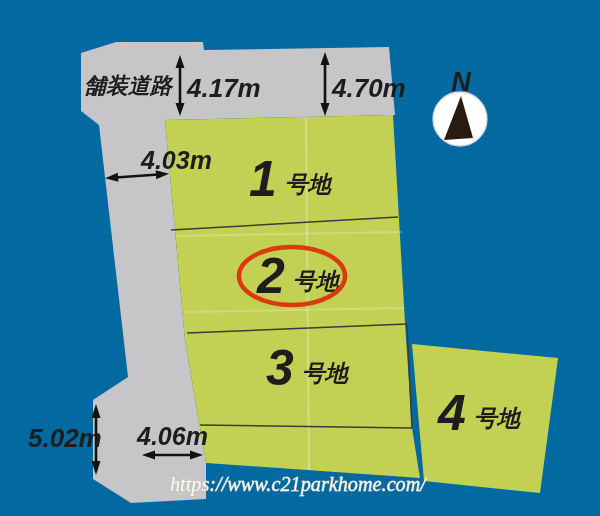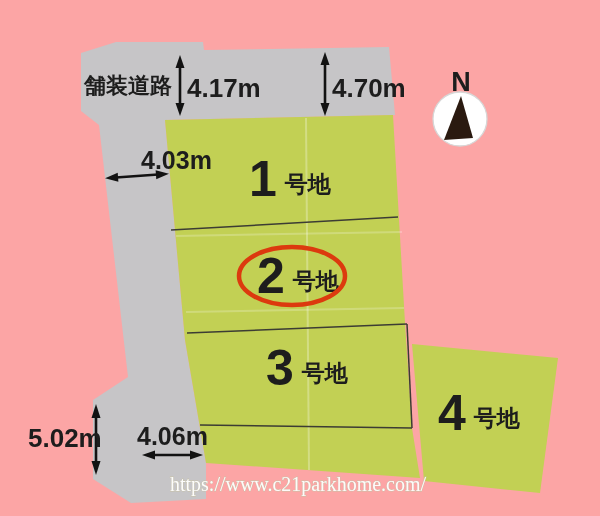--- a/index.html
+++ b/index.html
@@ -1,16 +1,16 @@
 <!DOCTYPE html>
 <html><head>
 <meta charset="utf-8">
 <style>
   html,body{margin:0;padding:0;background:#ffffff;}
-  .canvas{position:relative;width:600px;height:516px;background:#fca5a5;overflow:hidden;}
+  .canvas{position:relative;width:600px;height:516px;background:#0369a1;overflow:hidden;font-style:italic;}
   svg{display:block;}
   text{font-family:"Liberation Sans","DejaVu Sans",sans-serif;font-weight:bold;fill:#1d1d1d;}
   .dim-label{font-size:26px;letter-spacing:0px;}
   .dim-label-sm{font-size:25px;}
   .road-label{font-size:22px;}
   .plot-number{font-size:50px;}
   .plot-suffix{font-size:23px;}
   .compass-label{font-size:27px;}
   .watermark{
     font-family:"Liberation Serif","DejaVu Serif",serif;

